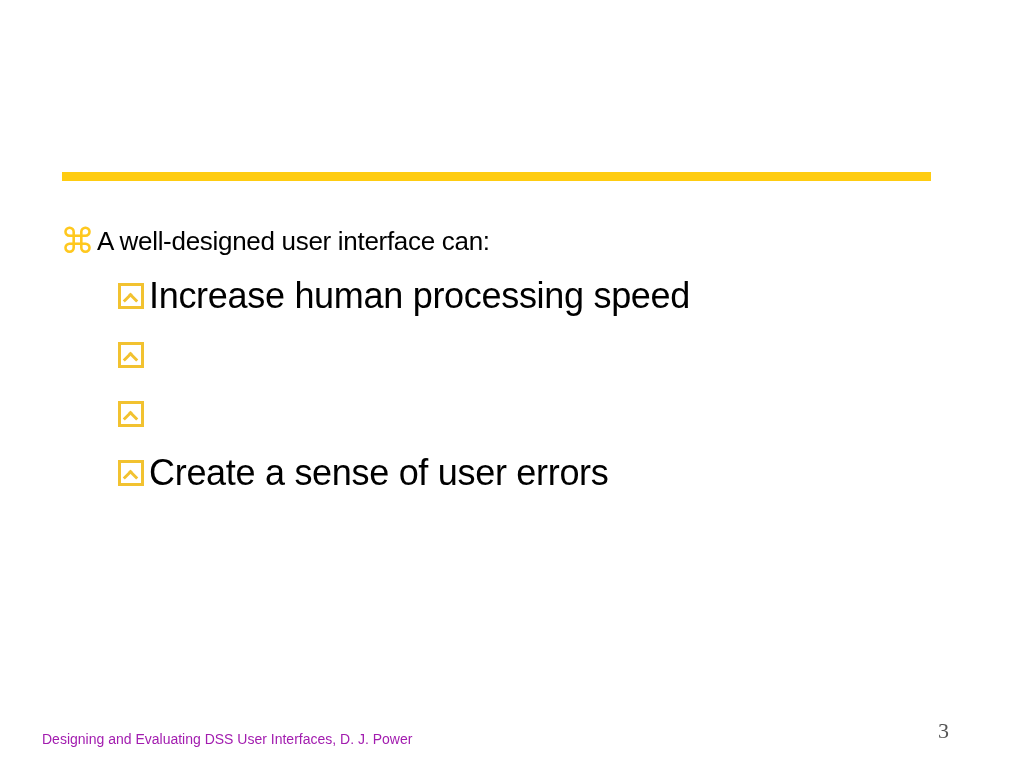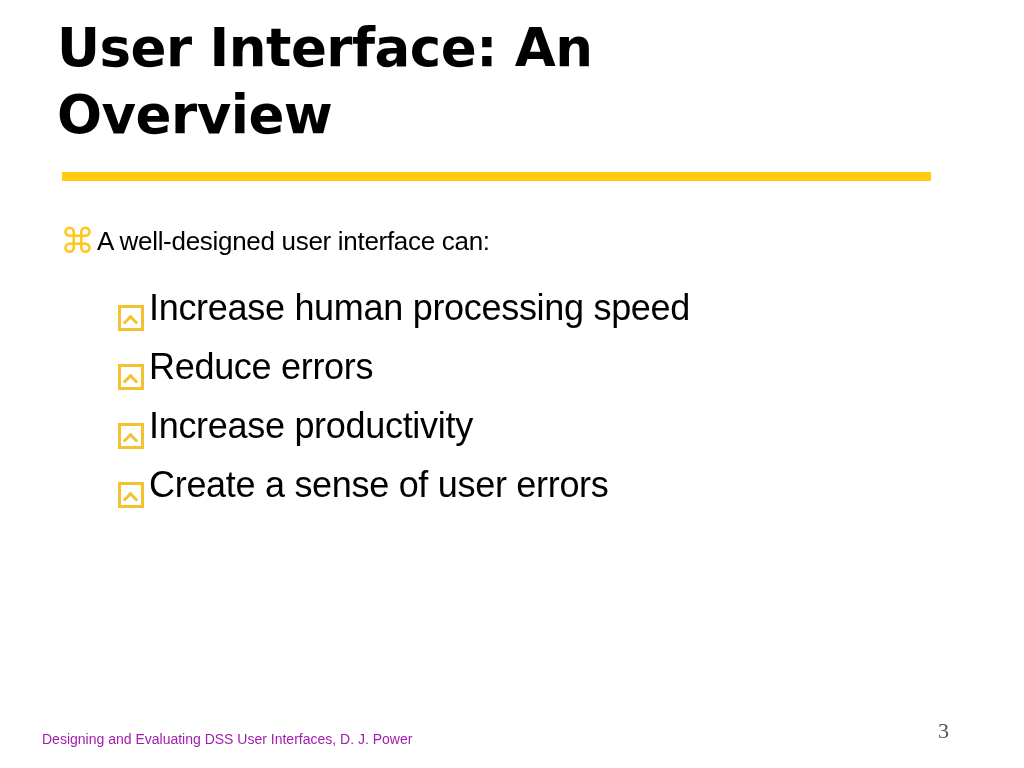--- a/index.html
+++ b/index.html
@@ -81,21 +81,21 @@
     letter-spacing: -0.3px;
   }
 
   .sublist {
     margin: 0;
     padding: 0;
     list-style: none;
   }
   .bullet-l2 {
     display: flex;
-    align-items: flex-end;
+    align-items: flex-start;
     margin: 0 0 1px 0;
     padding-left: 58px;
     height: 58px;
   }
   .bullet-l2 .marker-box {
     flex: 0 0 auto;
     width: 26px;
     height: 26px;
     box-sizing: border-box;
     border: 3px solid #F2C230;
@@ -142,49 +142,43 @@
     font-size: 22px;
     line-height: 26px;
     color: #555555;
   }
 </style>
 </head>
 <body>
 
 <div id="slide">
 
-  <div id="title-block">
-    <h1 id="slide-title">User Interface: An
-Overview</h1>
-  </div>
 
   <div id="divider"></div>
 
   <div id="body-block">
 
     <div class="bullet-l1">
       <span class="marker">⌘</span>
       <span class="text">A well-designed user interface can:</span>
     </div>
 
     <ul class="sublist">
 
       <li class="bullet-l2">
         <span class="marker-box"></span>
         <span class="text">Increase human processing speed</span>
       </li>
 
       <li class="bullet-l2">
         <span class="marker-box"></span>
-        <span class="text">Reduce errors</span>
       </li>
 
       <li class="bullet-l2">
         <span class="marker-box"></span>
-        <span class="text">Increase productivity</span>
       </li>
 
       <li class="bullet-l2">
         <span class="marker-box"></span>
         <span class="text">Create a sense of user errors</span>
       </li>
 
     </ul>
   </div>
 

